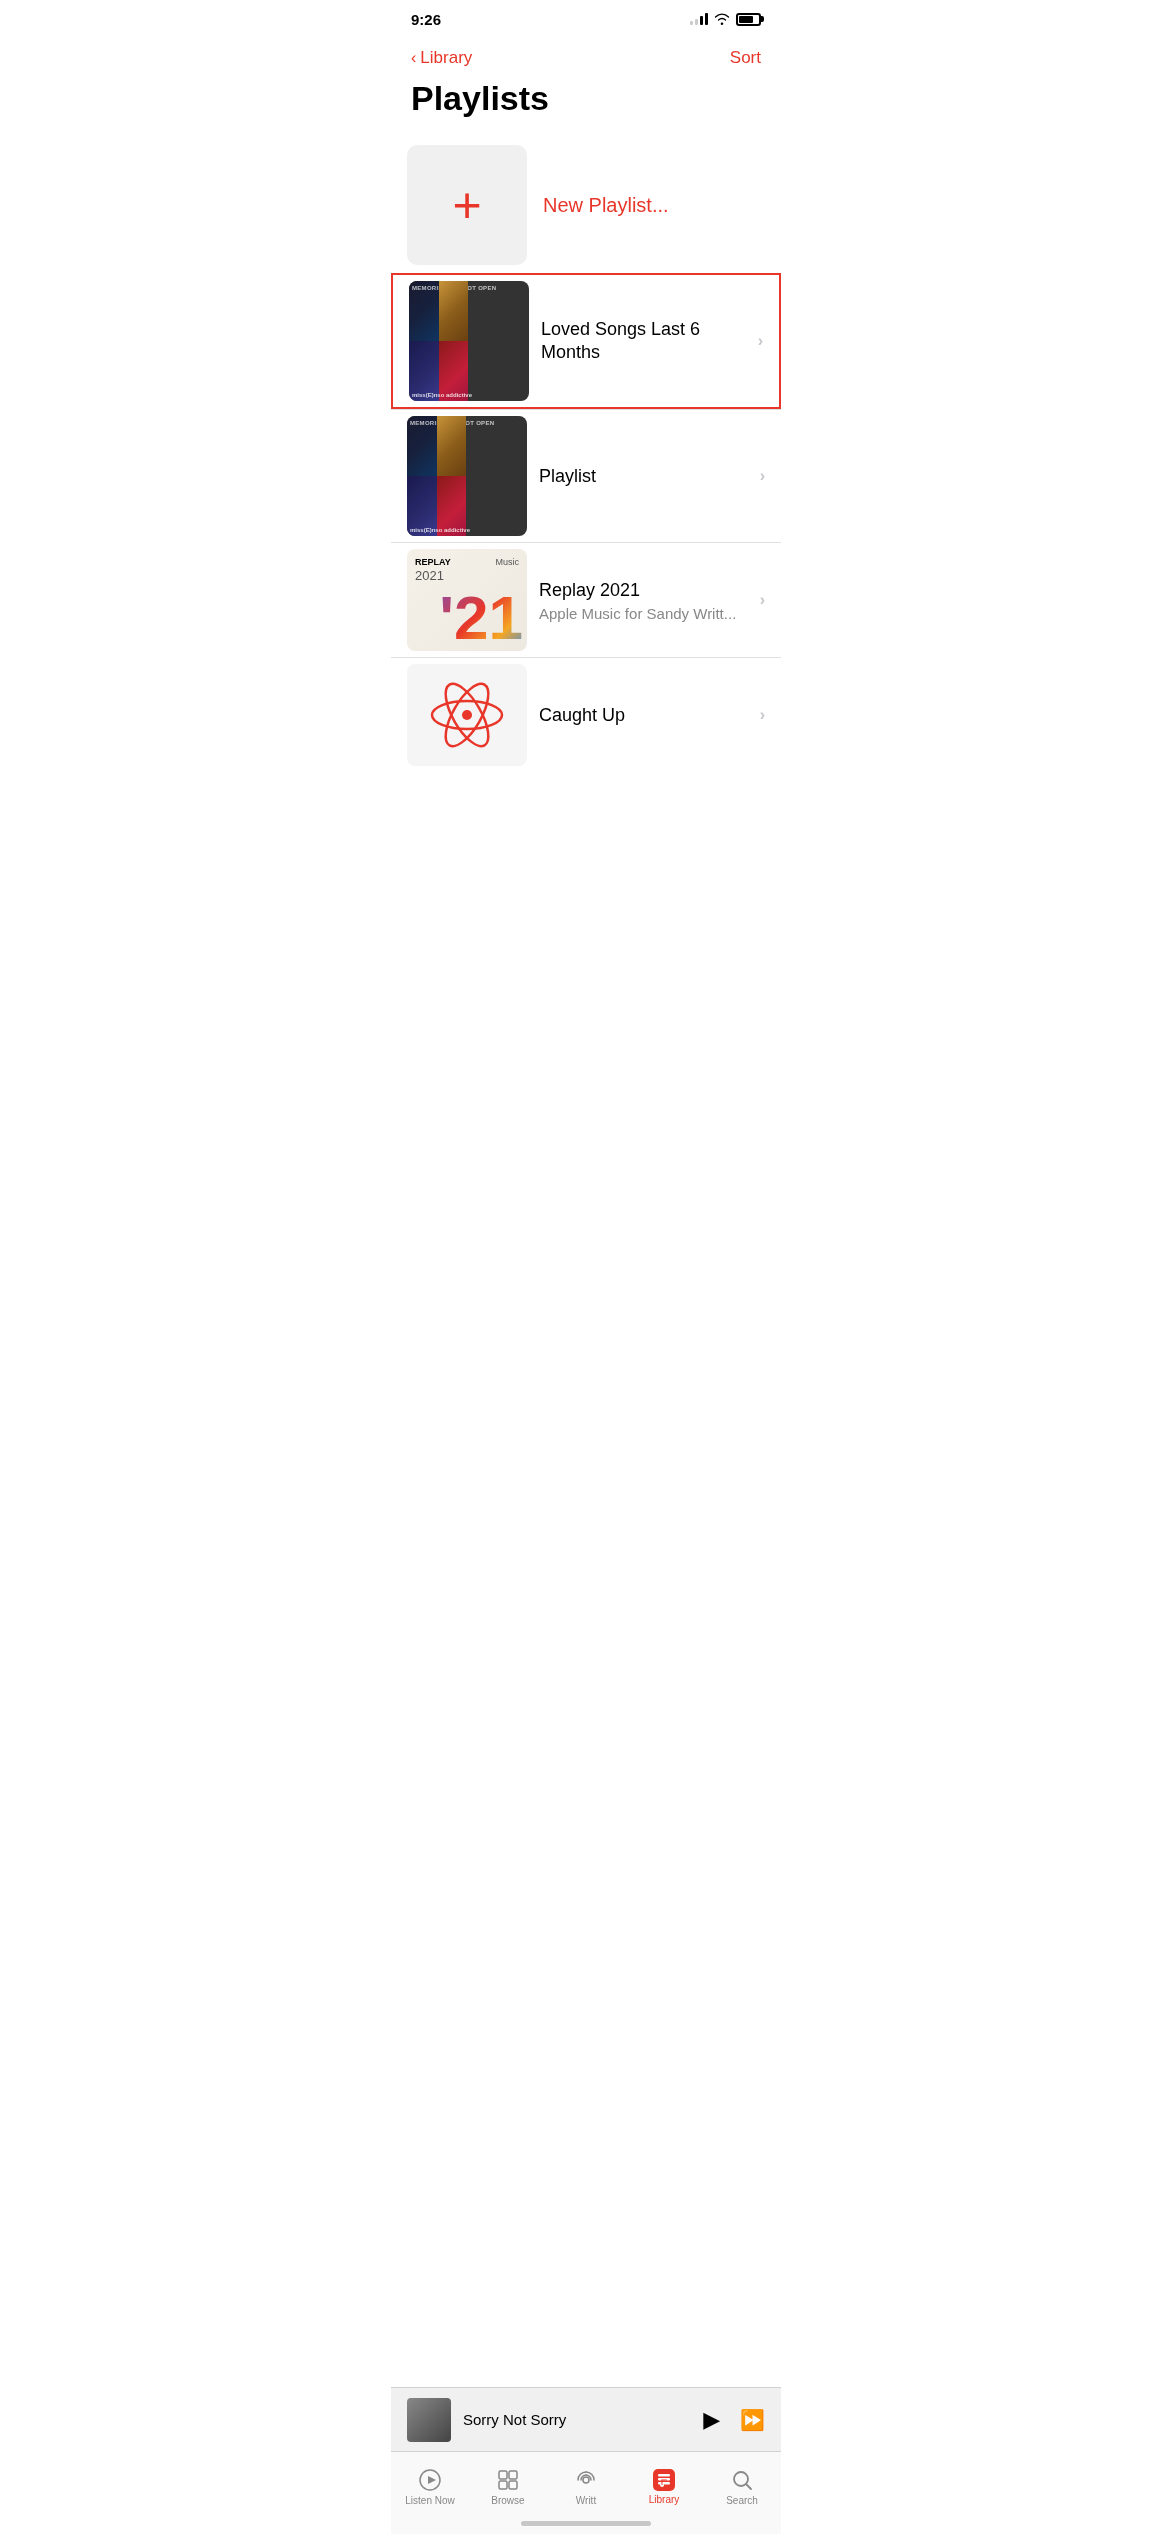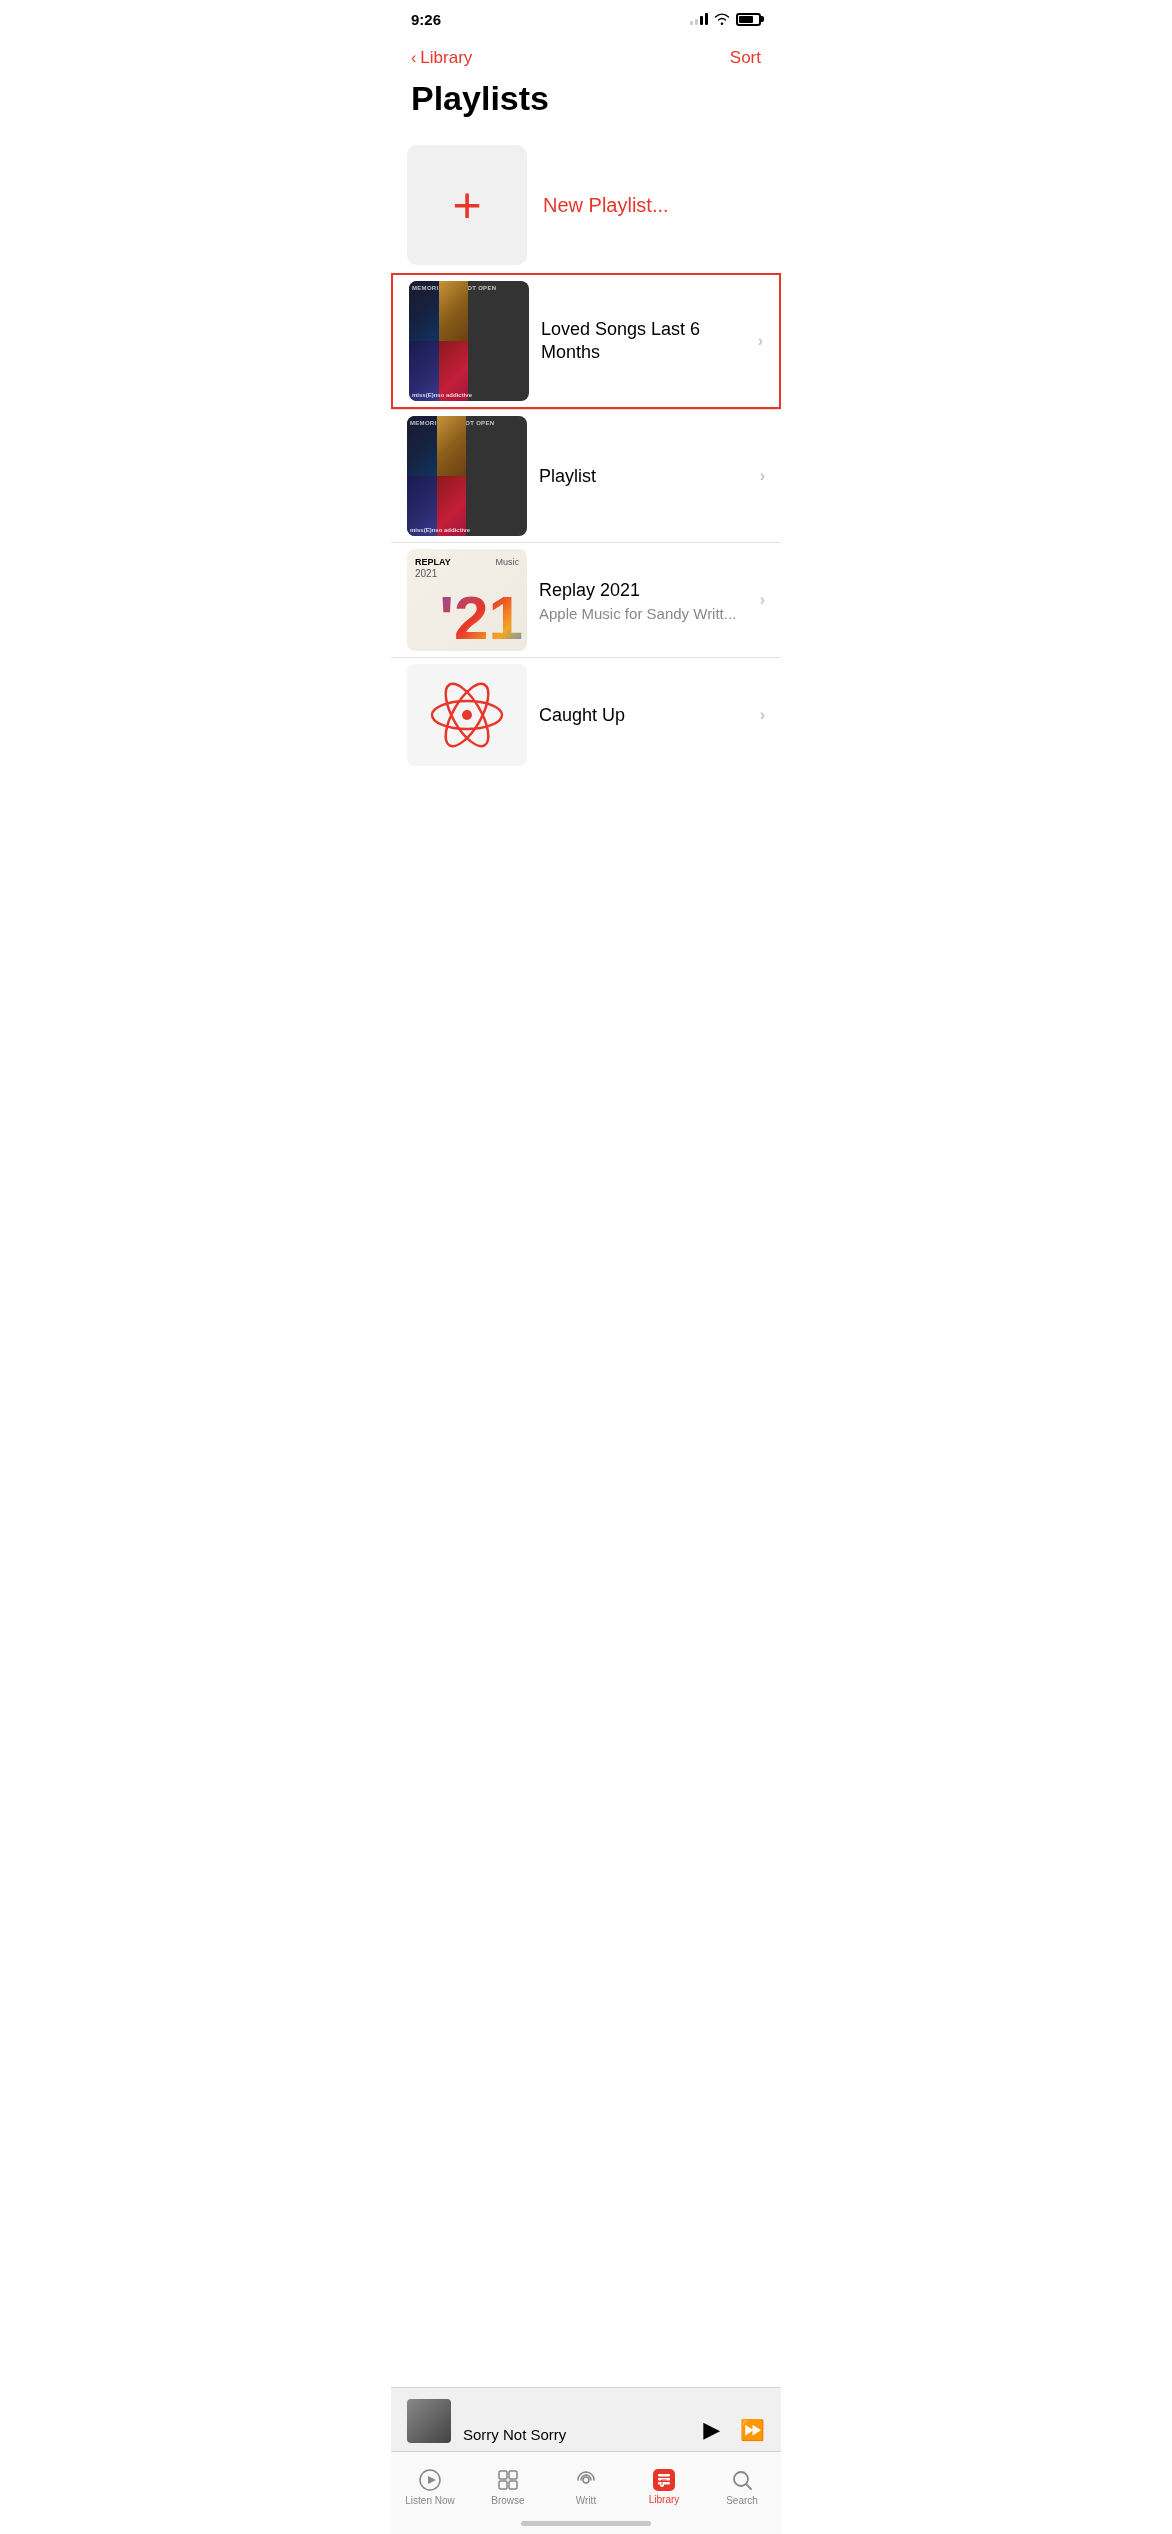--- a/index.html
+++ b/index.html
@@ -295,21 +295,21 @@
     .now-playing-bar {
       position: fixed;
       bottom: 83px;
       left: 0;
       right: 0;
       width: 390px;
       margin: 0 auto;
       background: #f0f0f0;
       border-top: 0.5px solid #d0d0d0;
       display: flex;
-      align-items: flex-end;
+      align-items: center;
       padding: 8px 16px;
       gap: 12px;
       height: 64px;
     }
 
     .now-playing-thumb {
       width: 44px;
       height: 44px;
       border-radius: 4px;
       background: linear-gradient(135deg, #1a1a1a 0%, #3a3a3a 100%);
@@ -488,21 +488,21 @@
       </div>
     </div>
     <div class="playlist-info">
       <div class="playlist-name">Playlist</div>
     </div>
     <span class="chevron-right">›</span>
   </li>
 
   <li class="playlist-item">
     <div class="playlist-thumb-single art-replay" style="background: linear-gradient(135deg, #f5f0e8 0%, #ede8e0 100%); position:relative; display:flex; align-items:center; justify-content:center;">
-      <span class="replay-text-overlay">REPLAY<br><span style="font-size:10px; color:#555; font-weight:400;">2021</span></span>
+      <span class="replay-text-overlay">REPLAY<br><span style="font-size:13px; color:#555; font-weight:400;">2021</span></span>
       <span class="replay-apple-logo" style="font-size:9px; color:#555;"> Music</span>
       <div style="font-size: 62px; font-weight: 900; background: linear-gradient(135deg, #8b4da8 0%, #e8372a 45%, #f5a623 75%, #4a90d9 100%); -webkit-background-clip: text; -webkit-text-fill-color: transparent; background-clip: text; position:absolute; bottom:2px; right:4px; line-height:1;">'21</div>
     </div>
     <div class="playlist-info">
       <div class="playlist-name">Replay 2021</div>
       <div class="playlist-subtitle">Apple Music for Sandy Writt...</div>
     </div>
     <span class="chevron-right">›</span>
   </li>
 

